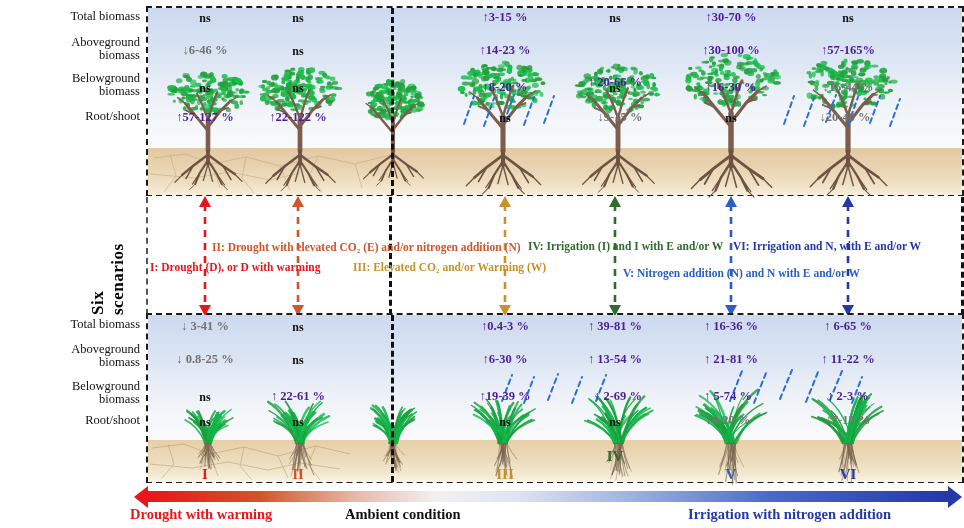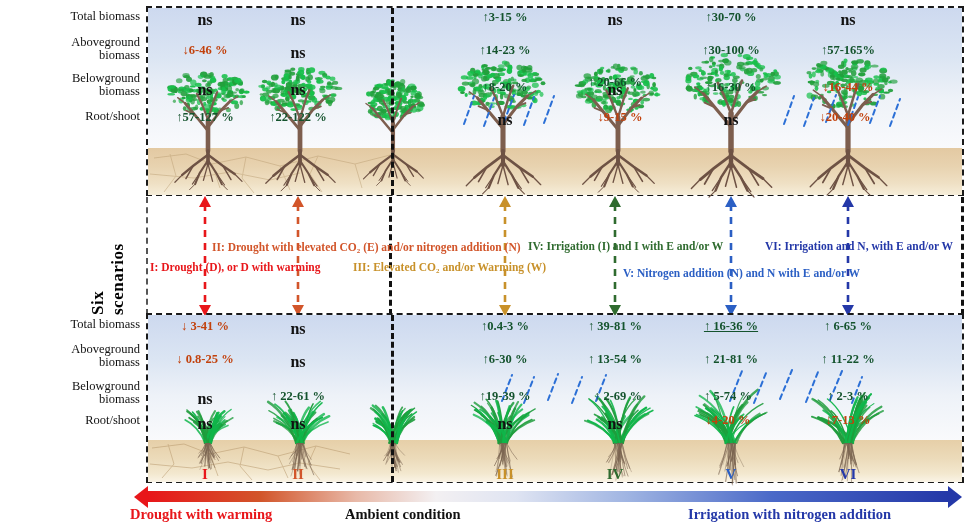--- a/index.html
+++ b/index.html
@@ -36,23 +36,23 @@
   .soil-bottom{
     position:absolute;left:0;right:0;
     background:linear-gradient(180deg,#e6cfa8 0%,#ecdbba 45%,#f3e8cf 80%,#faf4e6 100%);
   }
 
   
   .val{
     position:absolute;text-align:center;font-size:12.5px;font-weight:bold;
     white-space:nowrap;transform:translateX(-50%);
   }
-  .val.ns{font-weight:bold;color:#111;font-size:16px;text-align:right;}
-  .up{color:#14532d;}
-  .down{color:#c2410c;}
+  .val.ns{font-weight:bold;color:#111;font-size:12px;text-align:right;}
+  .up{color:#4c1d95;}
+  .down{color:#737373;}
 
   
   .divider{
     position:absolute;width:0;border-left:3px dashed #111;
   }
 
   
   .scen-text{
     position:absolute;font-size:11.5px;font-weight:bold;white-space:nowrap;
   }
@@ -1308,21 +1308,21 @@
       <polygon points="731,120 725,109 737,109" fill="#2b5fc4"></polygon>
       <polygon points="848,120 842,109 854,109" fill="#2438a8"></polygon>
     </g>
   </svg>
 
   <div class="scen-text" style="left:212px;top:241px;color:#d2552a;">II:  Drought with elevated CO₂ (E) and/or nitrogen addition (N)</div>
   <div class="scen-text" style="left:150px;top:261px;color:#e8161a;">I:  Drought (D), or D with warming</div>
   <div class="scen-text" style="left:353px;top:261px;color:#c8912a;">III:  Elevated CO₂ and/or Warming (W)</div>
   <div class="scen-text" style="left:528px;top:240px;color:#2f6b2f;">IV:  Irrigation (I) and I with E and/or W</div>
   <div class="scen-text" style="left:623px;top:267px;color:#2b5fc4;">V:  Nitrogen addition (N) and N with E and/or W</div>
-  <div class="scen-text" style="left:733px;top:240px;color:#2438a8;padding-left:32px;">VI:  Irrigation and N, with E and/or W</div>
+  <div class="scen-text" style="left:733px;top:240px;color:#2438a8;">VI:  Irrigation and N, with E and/or W</div>
 
   <div class="panel" style="top:313px;height:170px;">
     <div class="sky" style="top:0;height:125px;"></div>
     <div class="soil-bottom" style="top:125px;height:42px;"></div>
 
     <svg class="abs" style="left:2px;top:125px;width:210px;height:42px;opacity:.5;">
       <g stroke="#b49468" stroke-width="1" fill="none">
         <path d="M2 8 L34 4 L60 14 L94 7 L128 16 L166 6 L200 14"></path>
         <path d="M18 4 L24 24 L12 38"></path>
         <path d="M60 14 L68 36"></path>
@@ -1797,21 +1797,21 @@
 
   <div class="rowlabel" style="top:318px;"><span>Total biomass</span></div>
   <div class="rowlabel" style="top:343px;">Aboveground<br>biomass</div>
   <div class="rowlabel" style="top:380px;">Belowground<br>biomass</div>
   <div class="rowlabel" style="top:414px;"><span>Root/shoot</span></div>
 
   <div class="val down" style="left:205px;top:319px;text-align:right;">↓ 3-41 %</div>
   <div class="val ns" style="left:298px;top:320px;">ns</div>
   <div class="val up" style="left:505px;top:319px;text-align:center;">↑0.4-3 %</div>
   <div class="val up" style="left:615px;top:319px;">↑ 39-81 %</div>
-  <div class="val up" style="left:731px;top:319px;text-decoration:underline;">↑ 16-36 %</div>
+  <div class="val up" style="left:731px;top:319px;">↑ 16-36 %</div>
   <div class="val up" style="left:848px;top:319px;">↑ 6-65 %</div>
 
   <div class="val down" style="left:205px;top:352px;">↓ 0.8-25 %</div>
   <div class="val ns" style="left:298px;top:353px;">ns</div>
   <div class="val up" style="left:505px;top:352px;">↑6-30 %</div>
   <div class="val up" style="left:615px;top:352px;">↑ 13-54 %</div>
   <div class="val up" style="left:731px;top:352px;">↑ 21-81 %</div>
   <div class="val up" style="left:848px;top:352px;">↑ 11-22 %</div>
 
   <div class="val ns" style="left:205px;top:390px;">ns</div>
@@ -1824,21 +1824,21 @@
   <div class="val ns" style="left:205px;top:415px;">ns</div>
   <div class="val ns" style="left:298px;top:415px;">ns</div>
   <div class="val ns" style="left:505px;top:415px;">ns</div>
   <div class="val ns" style="left:615px;top:415px;">ns</div>
   <div class="val down" style="left:728px;top:413px;">↓4-20 %</div>
   <div class="val down" style="left:848px;top:413px;">↓7-13 %</div>
 
   <div class="roman" style="left:205px;top:466px;color:#e8161a;">I</div>
   <div class="roman" style="left:298px;top:466px;color:#d2552a;">II</div>
   <div class="roman" style="left:505px;top:466px;color:#c8912a;">III</div>
-  <div class="roman" style="left:615px;top:466px;color:#2f6b2f;">IV</div>
+  <div class="roman" style="left:615px;top:448px;color:#2f6b2f;">IV</div>
   <div class="roman" style="left:731px;top:466px;color:#2b5fc4;">V</div>
   <div class="roman" style="left:848px;top:466px;color:#2438a8;">VI</div>
 
   <div class="arrowL" style="left:134px;top:486px;"></div>
   <div class="gradbar" style="left:148px;top:491px;width:800px;"></div>
   <div class="arrowR" style="left:948px;top:486px;"></div>
 
   <div class="bottomcap" style="left:130px;top:506px;color:#e8161a;">Drought with warming</div>
   <div class="bottomcap" style="left:345px;top:506px;color:#111;">Ambient condition</div>
   <div class="bottomcap" style="left:688px;top:506px;color:#2438a8;">Irrigation with nitrogen addition</div>

